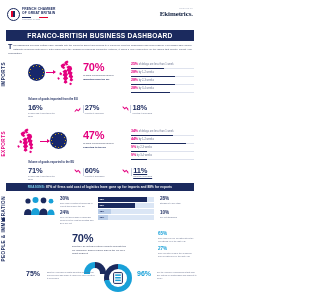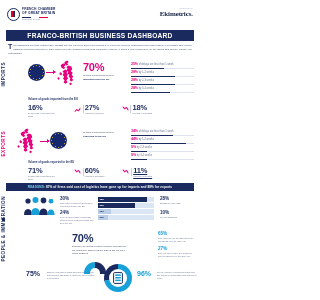--- a/index.html
+++ b/index.html
@@ -290,20 +290,21 @@
       <i style="left:11.4px;top:13.6px;"></i>
     <i style="left:8px;top:14.5px;"></i>
       <i style="left:4.6px;top:13.6px;"></i>
     <i style="left:2.2px;top:11.2px;"></i>
       <i style="left:1.3px;top:8px;"></i>
     <i style="left:2.2px;top:4.8px;"></i>
       <i style="left:4.6px;top:2.3px;"></i>
   </div>
 
   <div style="position:absolute;left:83px;top:130px;width:44px;">
+    <div class="bigpct pink">47%</div>
     <div class="bigcap">
       <span>of firms experienced delays</span><br>
       <b>exporting to the EU</b>
     </div>
   </div>
 
   <div class="delaylist" style="left:131px;top:130px;width:63px;">
     <div class="delayrow">
       <div class="delayhead">
         <b>34%</b>

